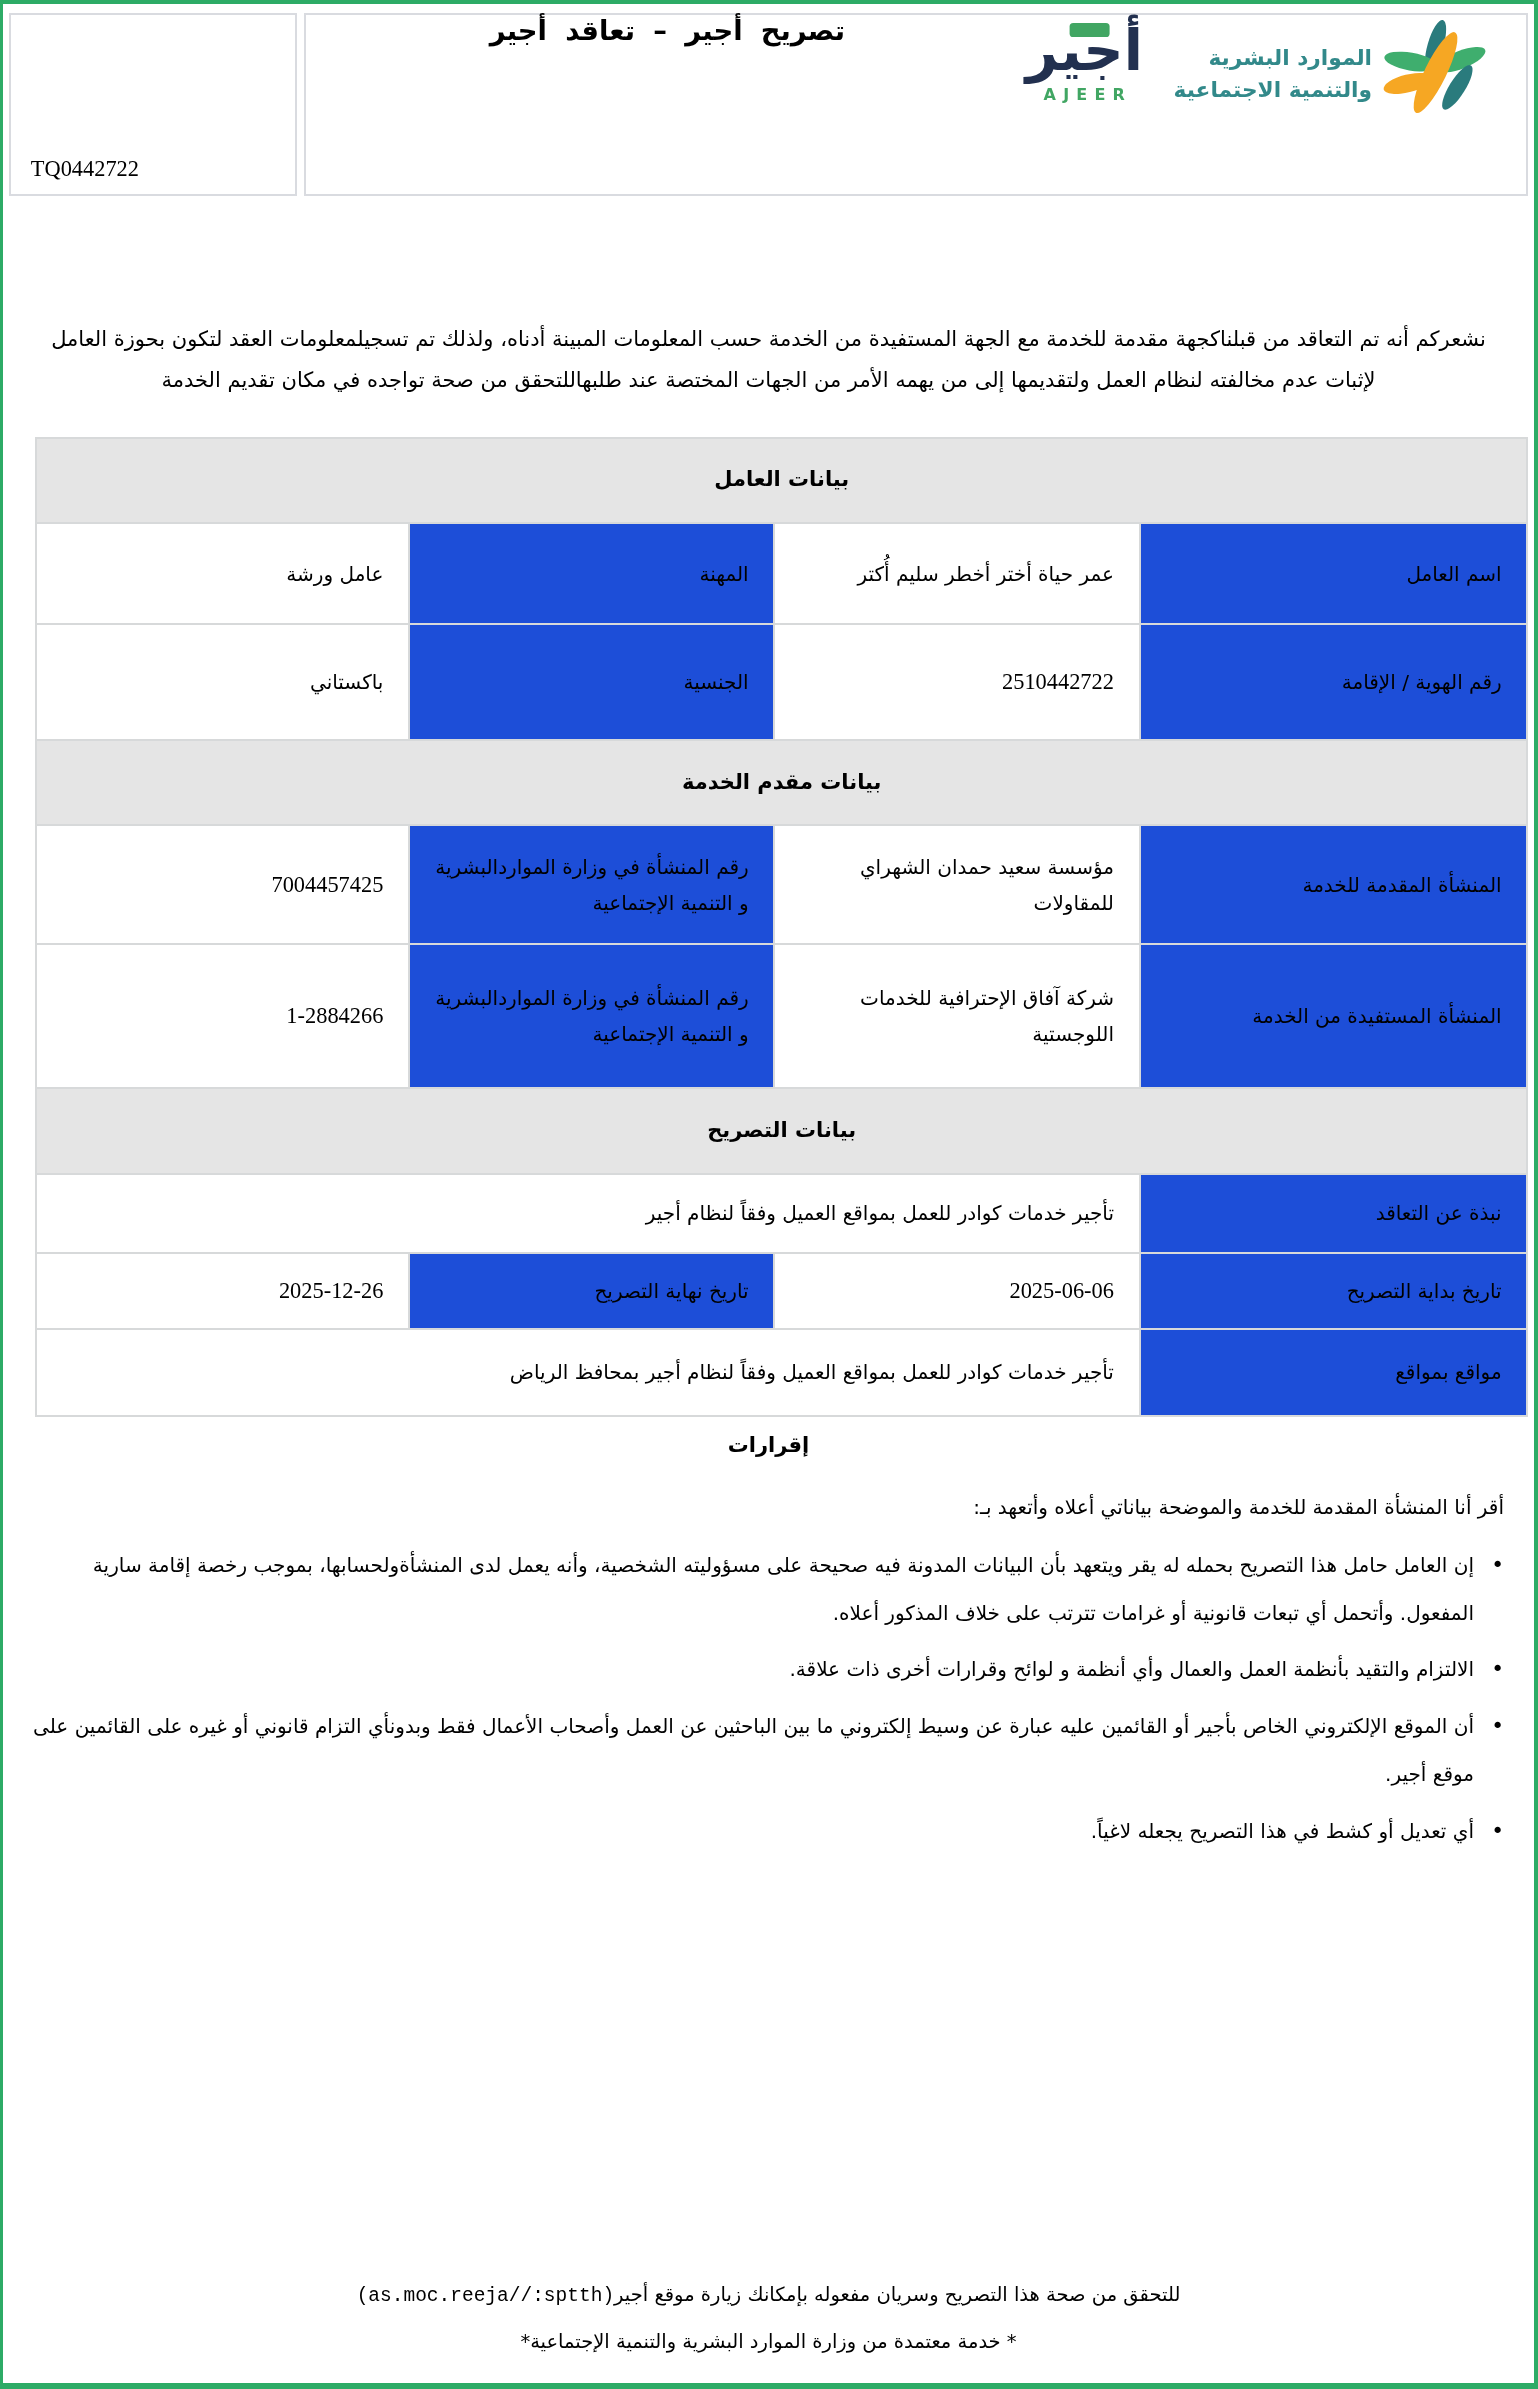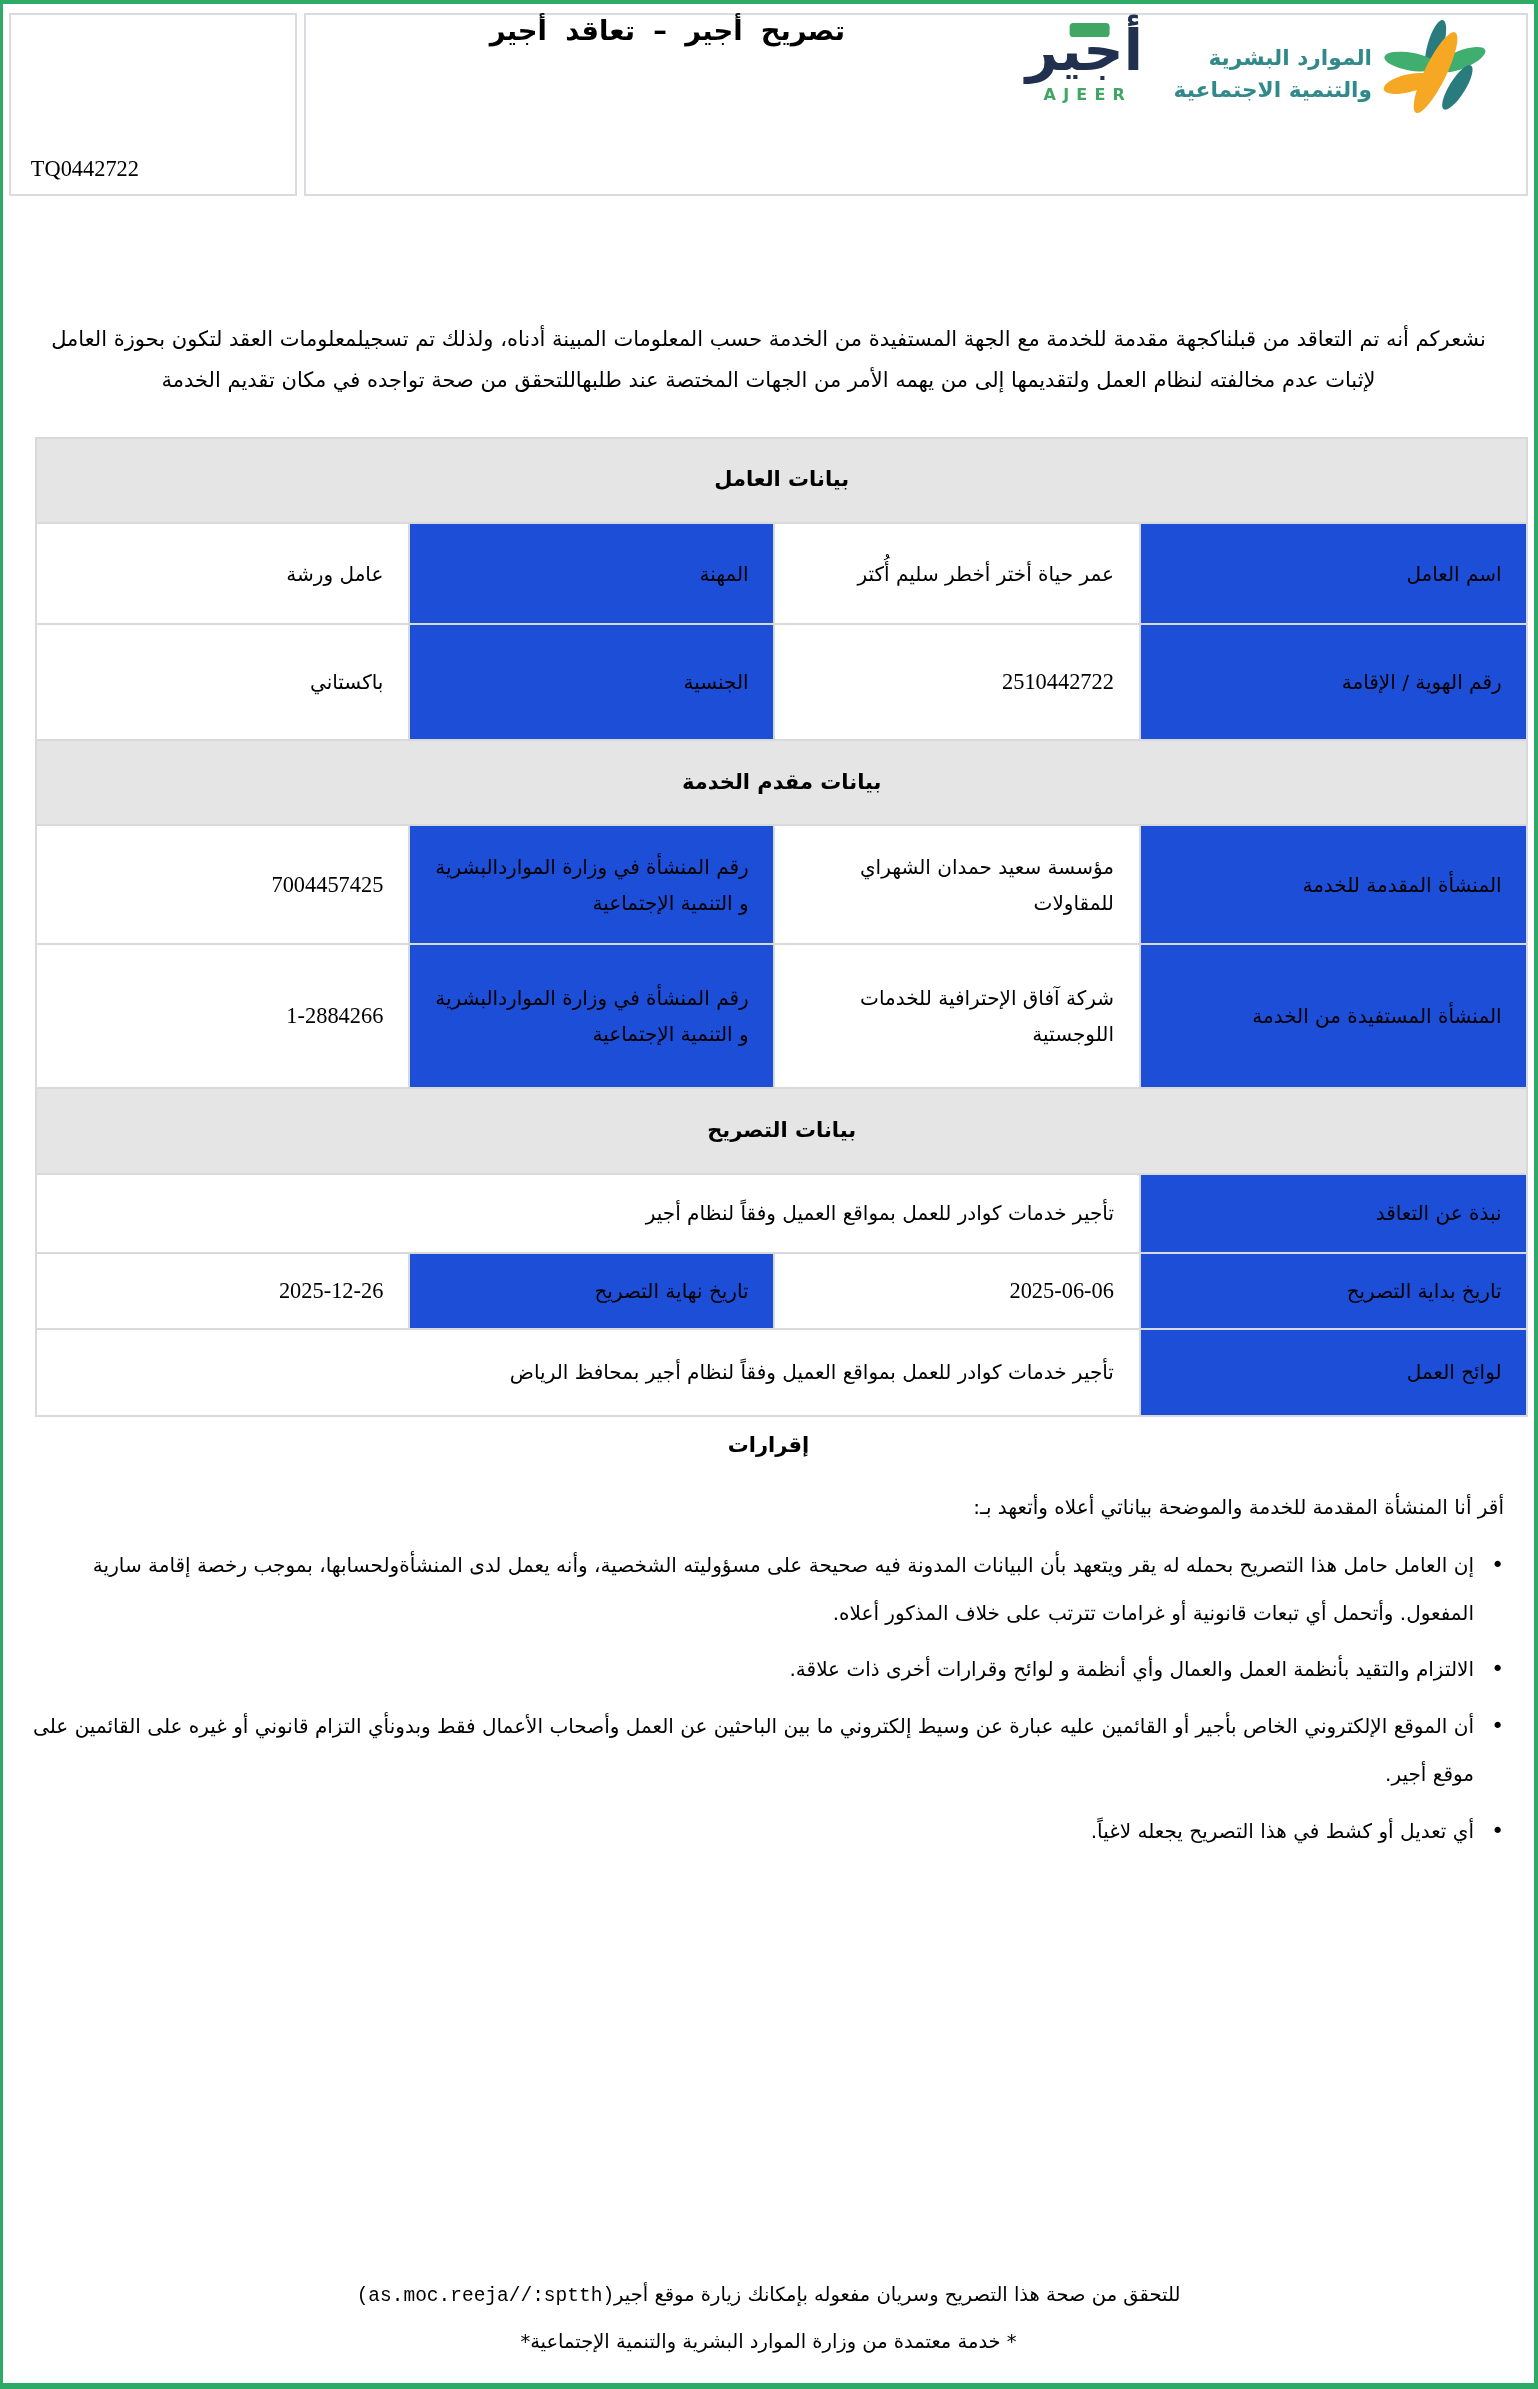--- a/index.html
+++ b/index.html
@@ -133,21 +133,21 @@
         <td class="label">نبذة عن التعاقد</td>
         <td class="value" colspan="3">تأجير خدمات كوادر للعمل بمواقع العميل وفقاً لنظام أجير</td>
       </tr>
       <tr class="rh105">
         <td class="label">تاريخ بداية التصريح</td>
         <td class="value num">2025-06-06</td>
         <td class="label">تاريخ نهاية التصريح</td>
         <td class="value num">2025-12-26</td>
       </tr>
       <tr class="rh120">
-        <td class="label">لوائح العمل</td>
+        <td class="label">مواقع بمواقع</td>
         <td class="value" colspan="3">تأجير خدمات كوادر للعمل بمواقع العميل وفقاً لنظام أجير بمحافظ الرياض</td>
       </tr>
     </tbody>
   </table>
 
   <div class="decl-heading">إقرارات</div>
   <p class="decl-intro">أقر أنا المنشأة المقدمة للخدمة والموضحة بياناتي أعلاه وأتعهد بـ:</p>
   <ul class="decl-list">
     <li><span class="bullet">•</span><span>إن العامل حامل هذا التصريح بحمله له يقر ويتعهد بأن البيانات المدونة فيه صحيحة على مسؤوليته الشخصية، وأنه يعمل لدى المنشأةولحسابها، بموجب رخصة إقامة سارية المفعول. وأتحمل أي تبعات قانونية أو غرامات تترتب على خلاف المذكور أعلاه.</span></li>
     <li><span class="bullet">•</span><span>الالتزام والتقيد بأنظمة العمل والعمال وأي أنظمة و لوائح وقرارات أخرى ذات علاقة.</span></li>

